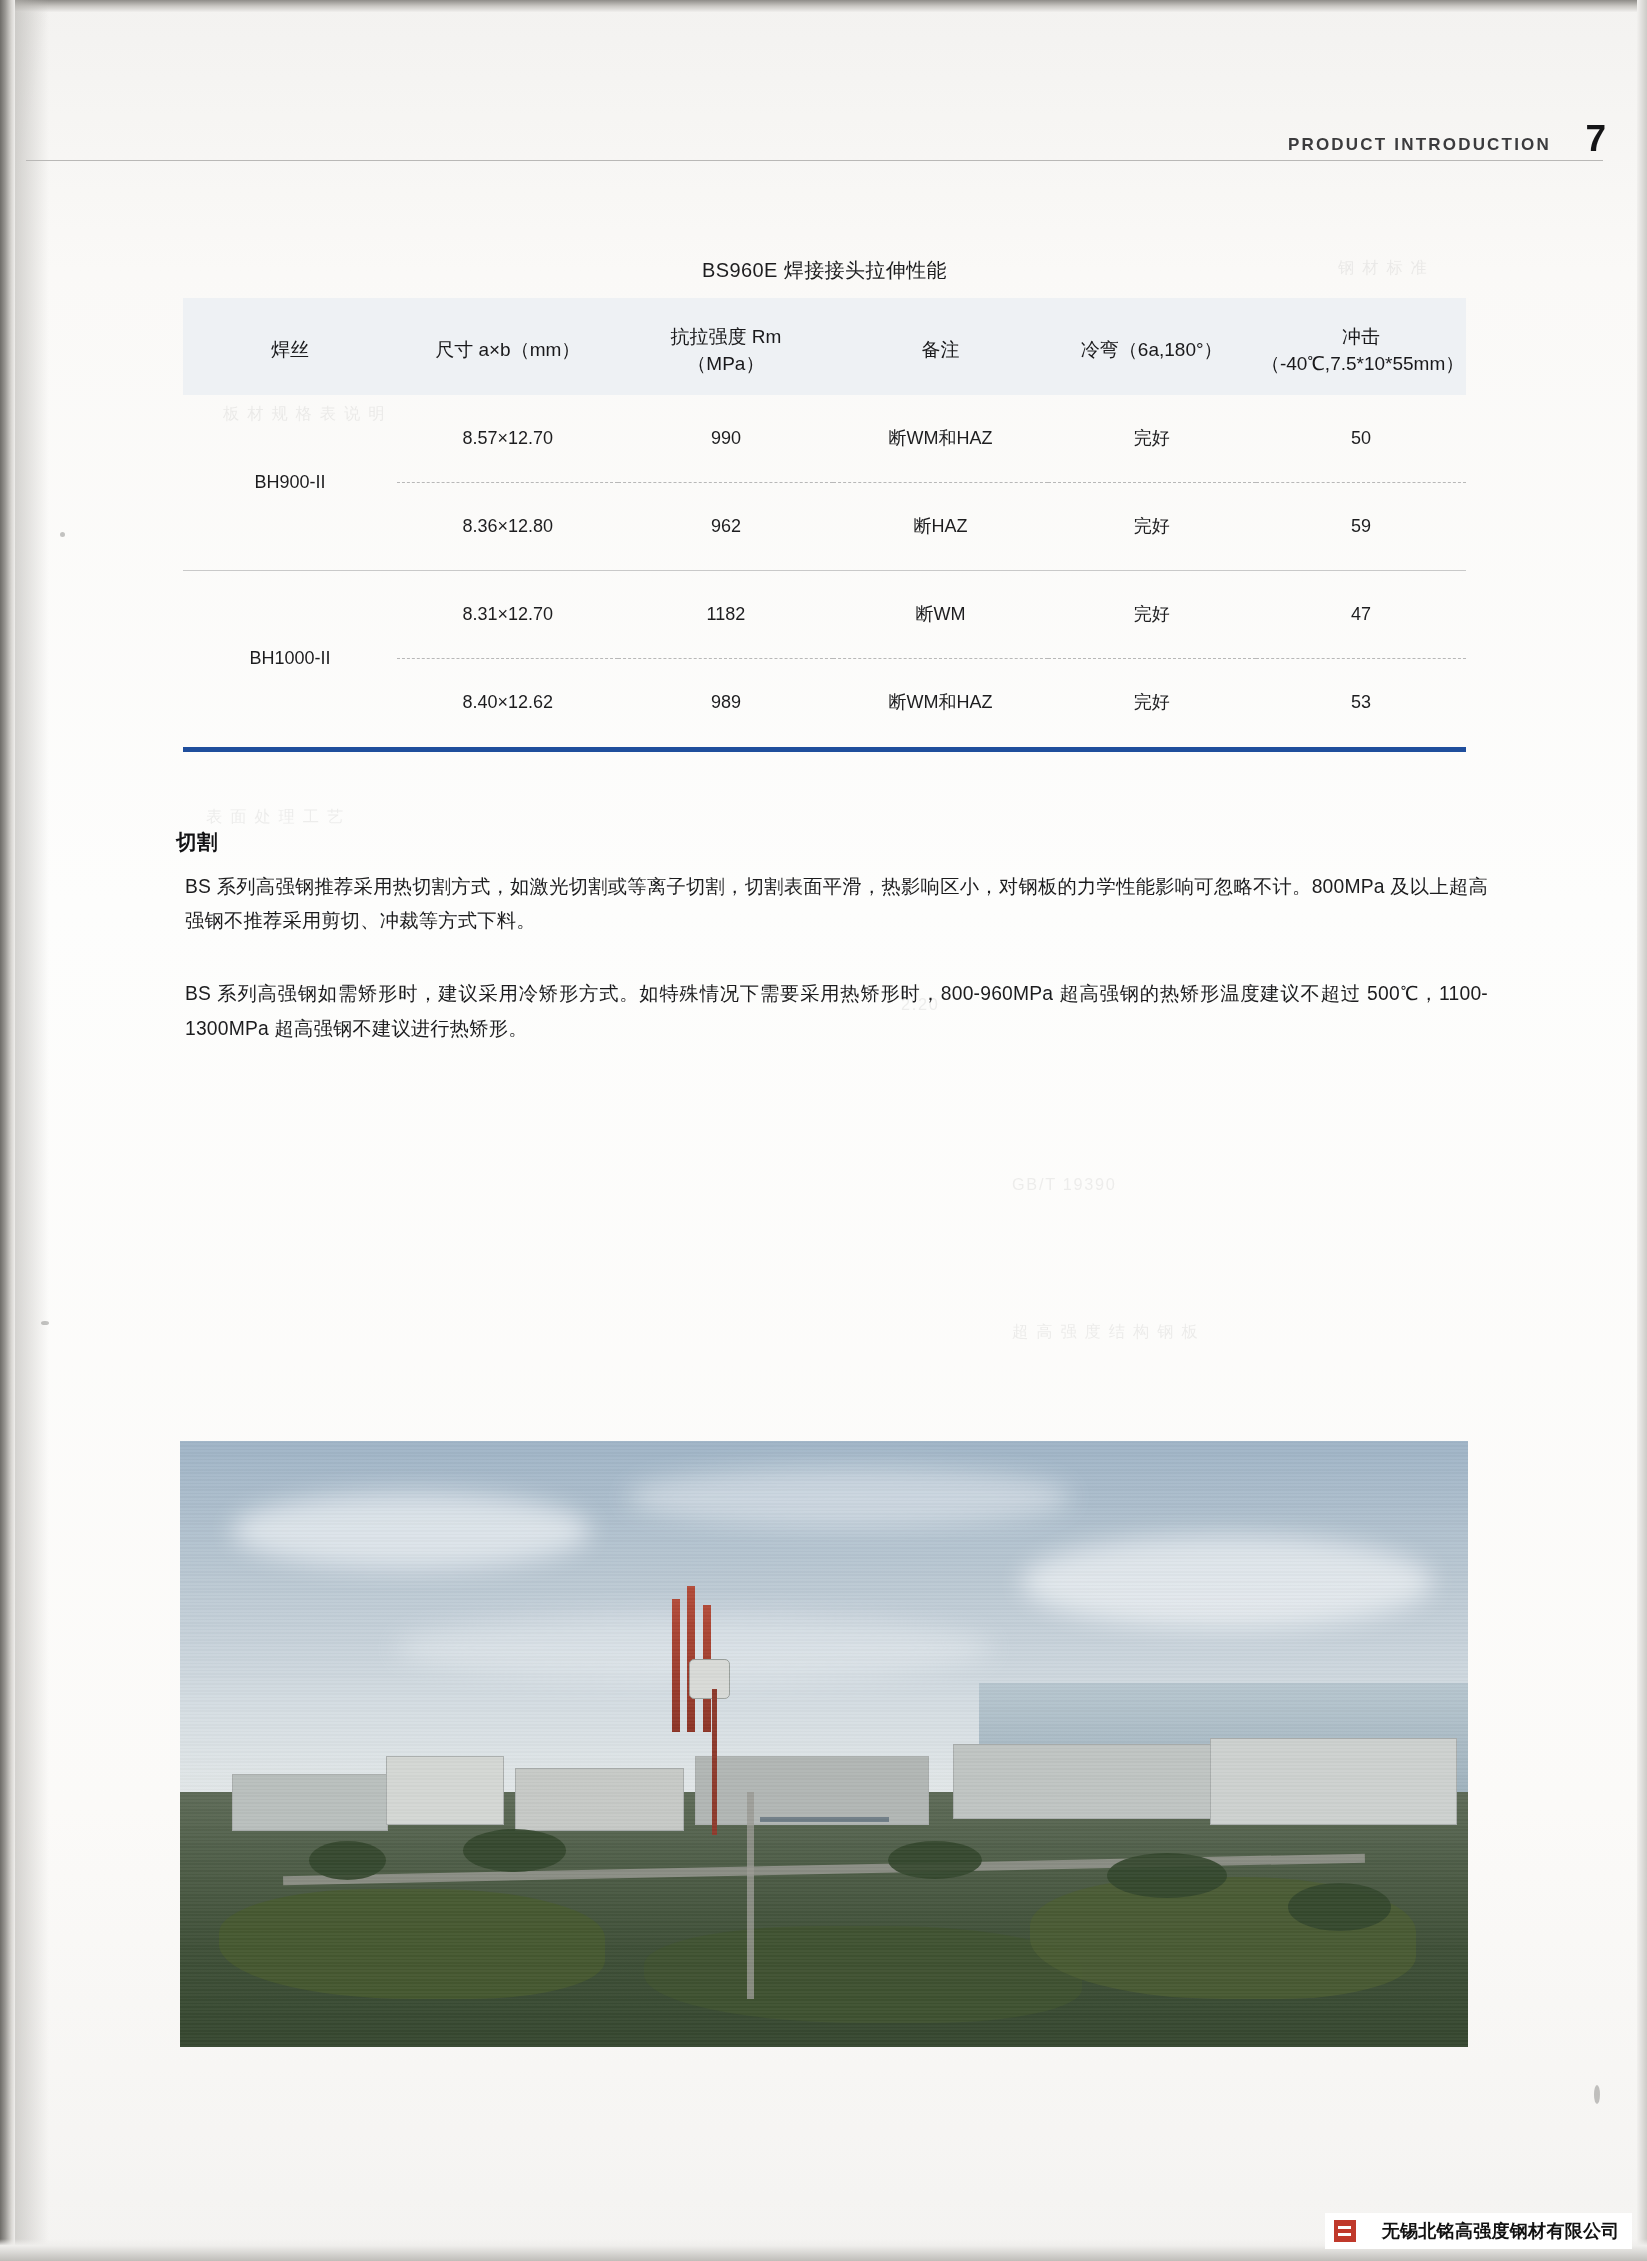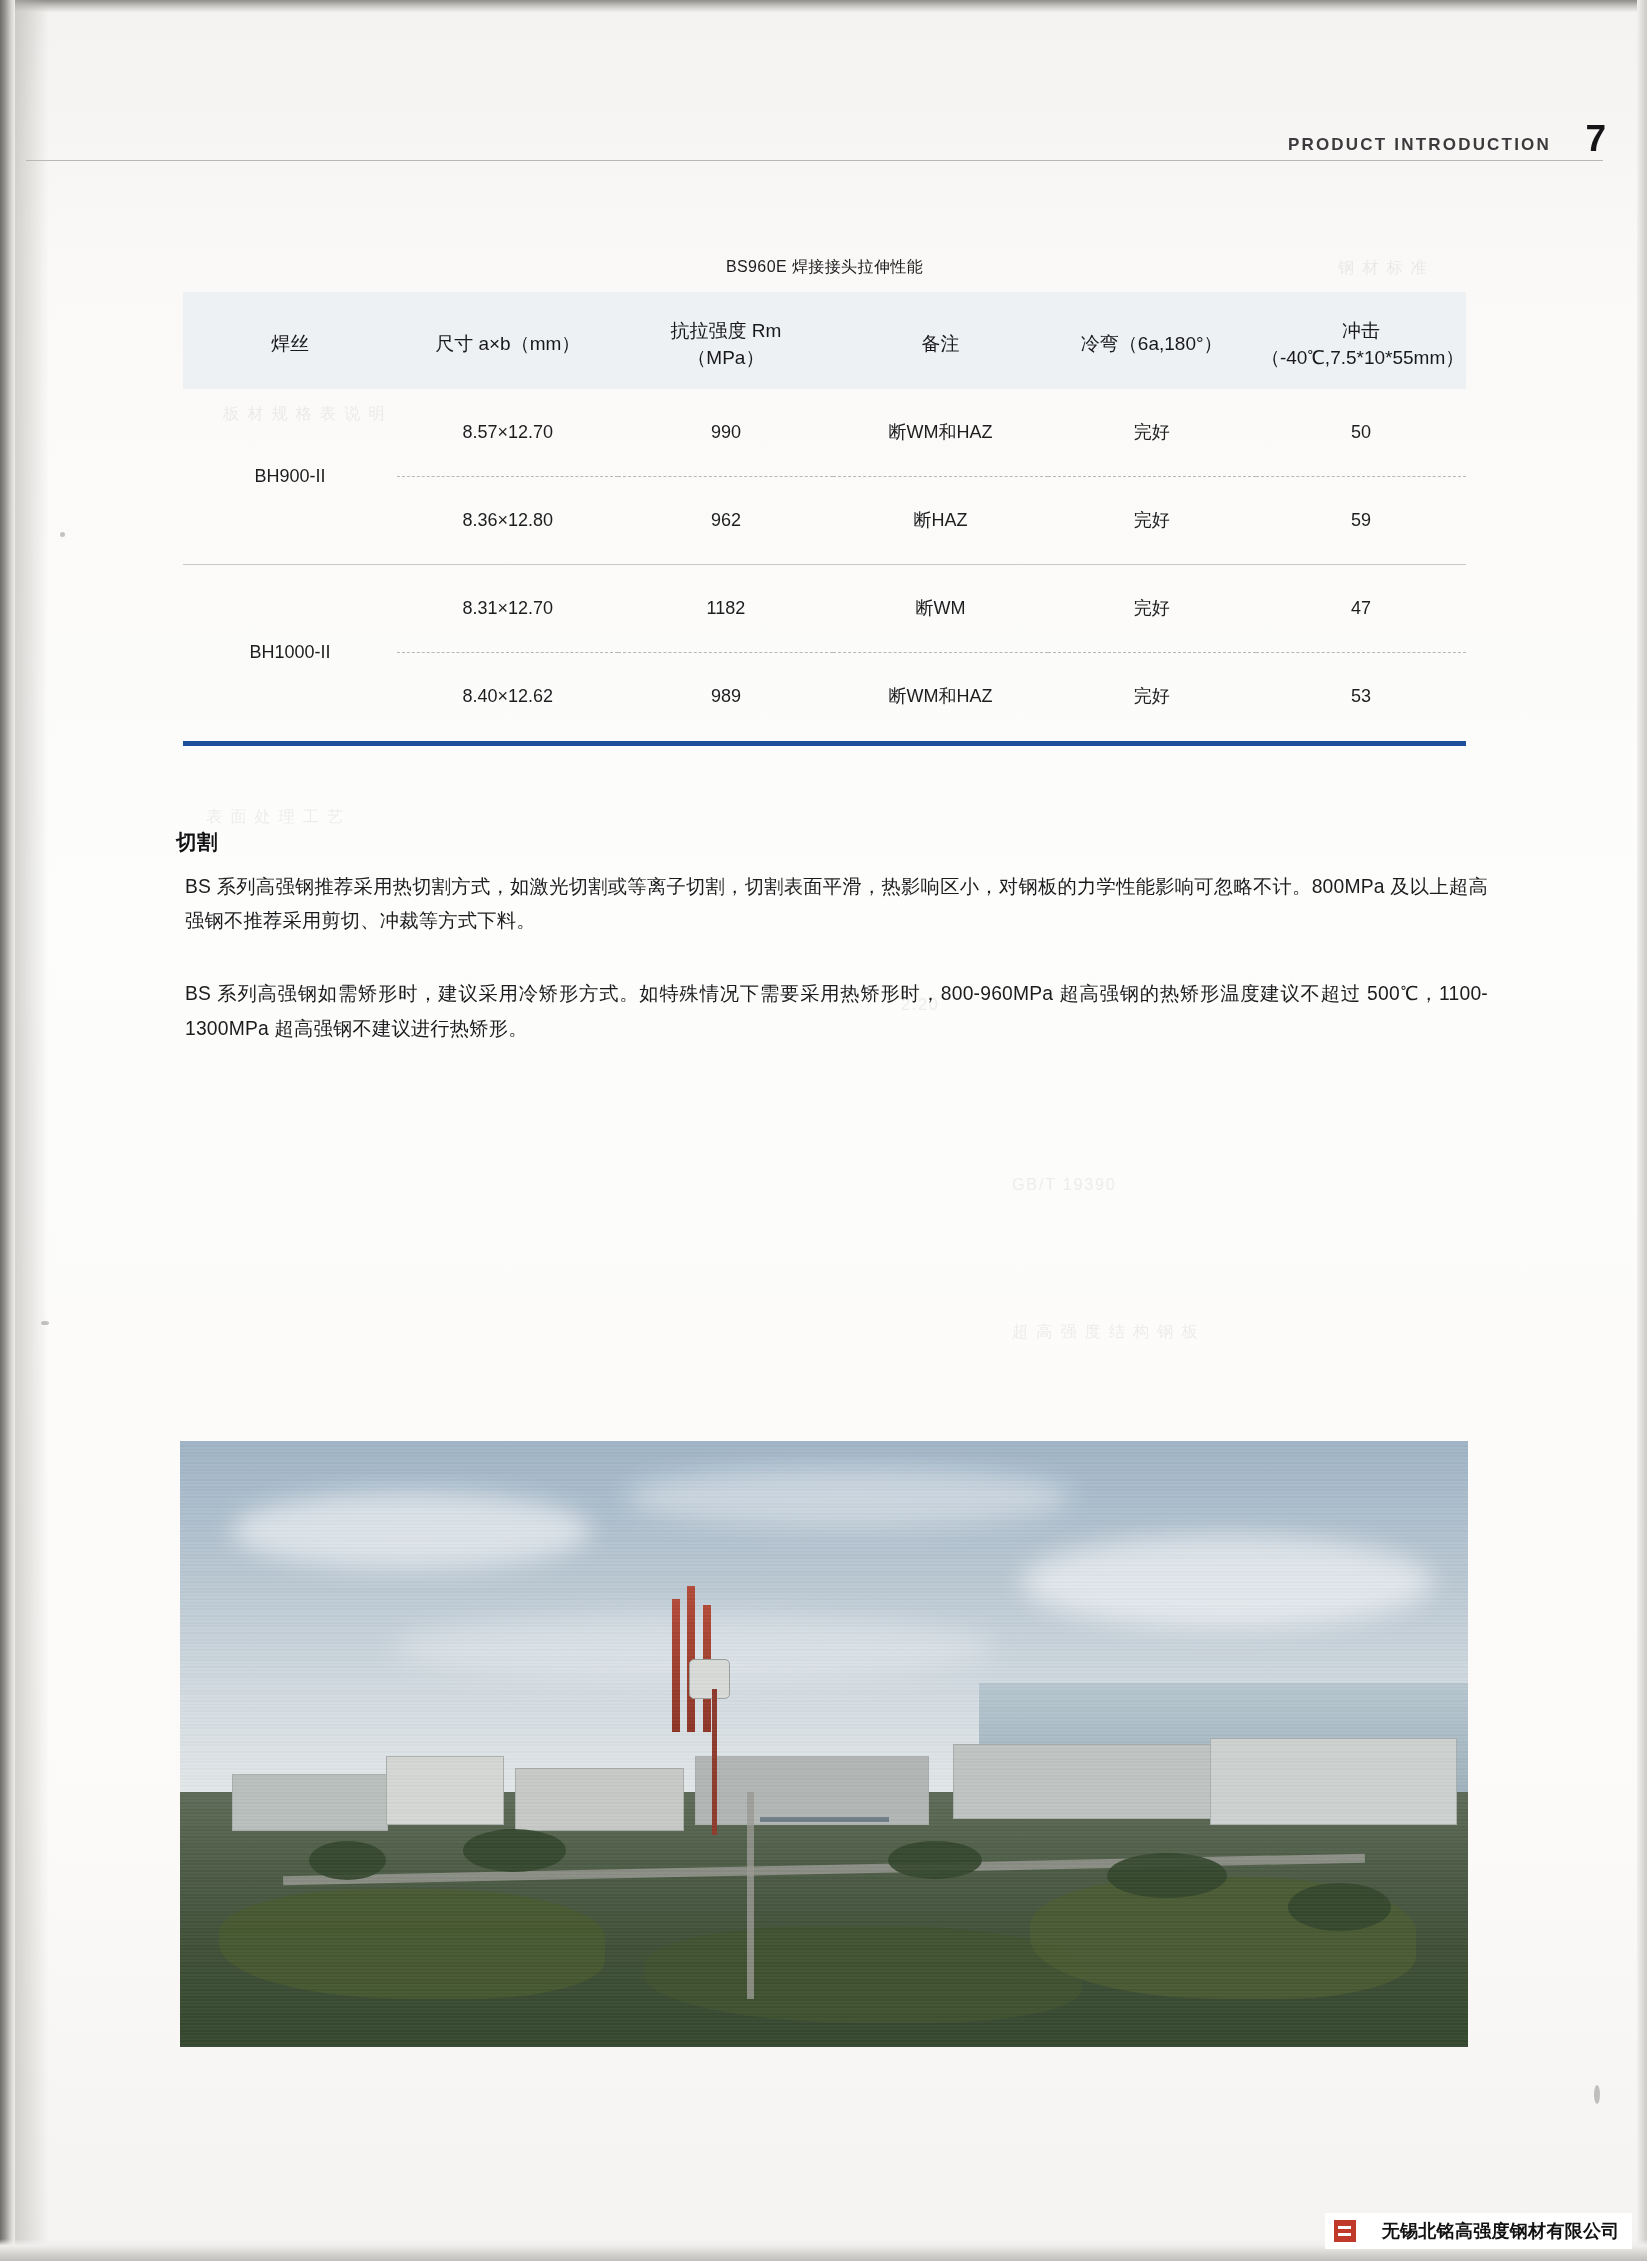--- a/index.html
+++ b/index.html
@@ -95,21 +95,21 @@
   }
 
   
   .table-wrap {
     position: absolute;
     left: 183px; top: 257px;
     width: 1283px;
   }
   .table-title {
     text-align: center;
-    font-size: 16px;
+    font-size: 20px;
     color: #1d1d1f;
     letter-spacing: 0.4px;
     margin-bottom: 13.7px;
     font-weight: 500;
   }
   table.data {
     width: 1283px;
     border-collapse: collapse;
     table-layout: fixed;
   }

